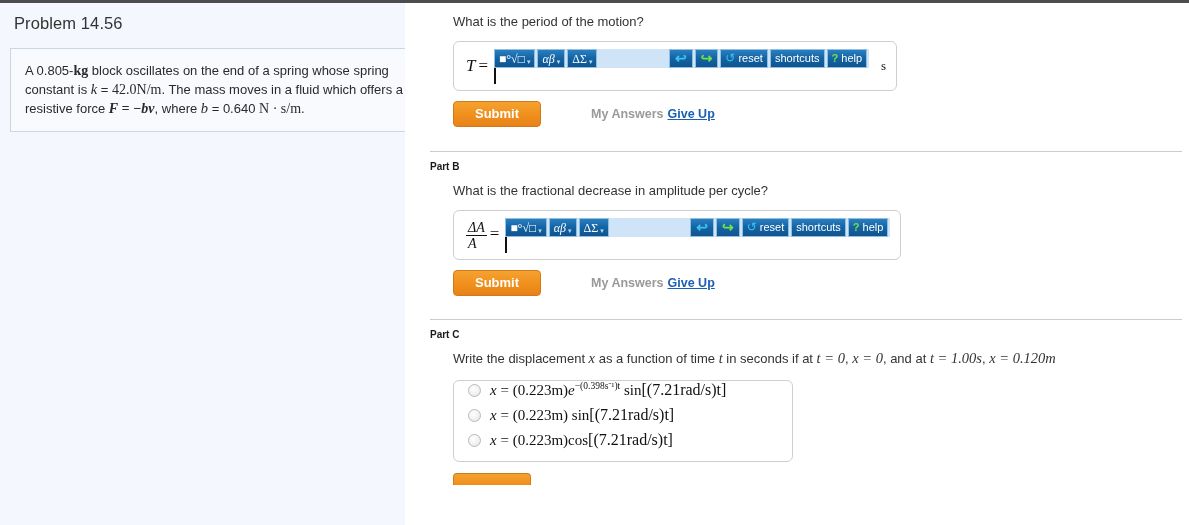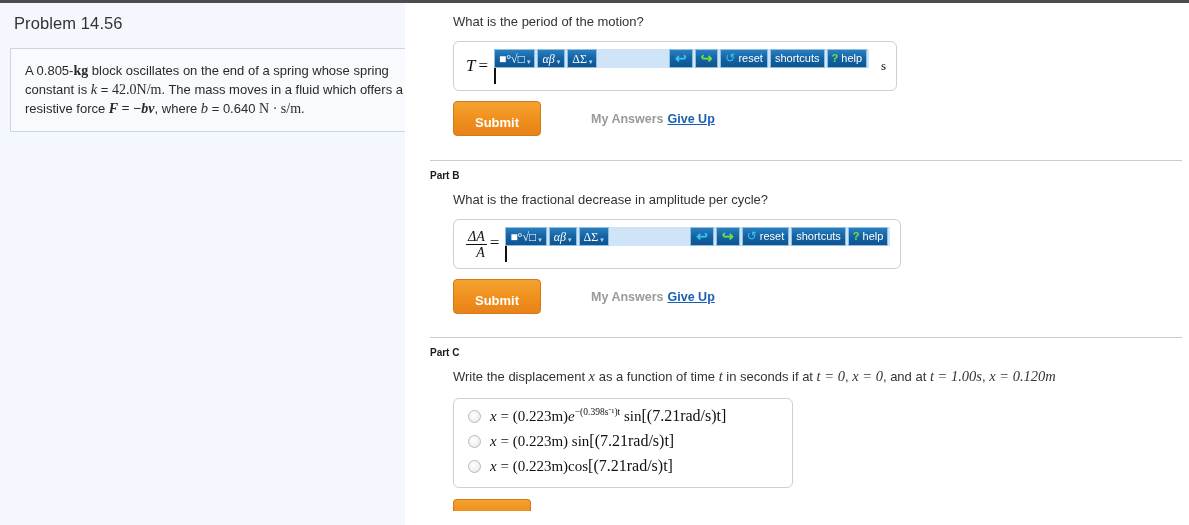--- a/index.html
+++ b/index.html
@@ -121,21 +121,21 @@
     font-style: italic;
     font-size: 17px;
     color: #111;
     padding-right: 6px;
     white-space: nowrap;
   }
   .answer-label .eq { font-style: normal; padding-left: 3px; }
   .frac {
     display: inline-block;
     vertical-align: middle;
-    text-align: right;
+    text-align: left;
     font-family: "Liberation Serif", serif;
     font-style: italic;
     font-size: 14px;
     line-height: 15px;
   }
   .frac .num { border-bottom: 1px solid #111; padding: 0 2px; display:block; }
   .frac .den { display:block; padding: 0 2px;}
   .mathfield {
     display: inline-block;
     width: 375px;
@@ -216,21 +216,21 @@
     display: flex;
     align-items: center;
   }
   .btn-submit {
     background: linear-gradient(to bottom, #f5a230 0%, #ef8f1c 55%, #e8821a 100%);
     border: 1px solid #d4791a;
     border-radius: 4px;
     color: #ffffff;
     font-weight: bold;
     font-size: 13px;
-    padding: 14px 21px 6px 21px;
+    padding: 5px 21px 6px 21px;
     line-height: 1;
     cursor: pointer;
     font-family: "Liberation Sans", sans-serif;
   }
   .my-answers {
     color: #9a9a9a;
     font-weight: bold;
     font-size: 12.5px;
     margin-left: 50px;
   }
@@ -242,21 +242,21 @@
     text-decoration: underline;
     cursor: pointer;
   }
 
   
   .choices-box {
     margin: 13px 0 0 48px;
     border: 1px solid #cfcfcf;
     border-radius: 6px;
     width: 340px;
-    padding: 8px 14px 12px 14px;
+    padding: 0 14px 12px 14px;
     box-sizing: border-box;
     background: #ffffff;
   }
   .choice-row {
     display: flex;
     align-items: center;
     margin: 0 0 7px 0;
     cursor: pointer;
   }
   .choice-row:last-child { margin-bottom: 0; }

